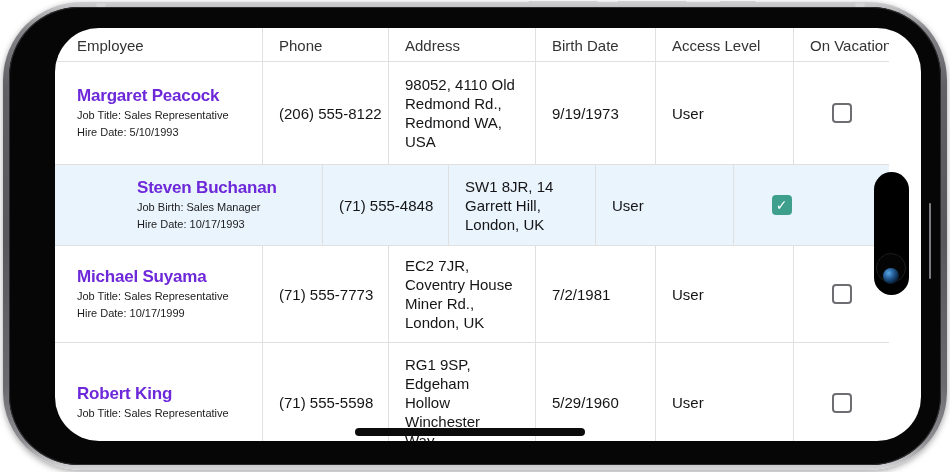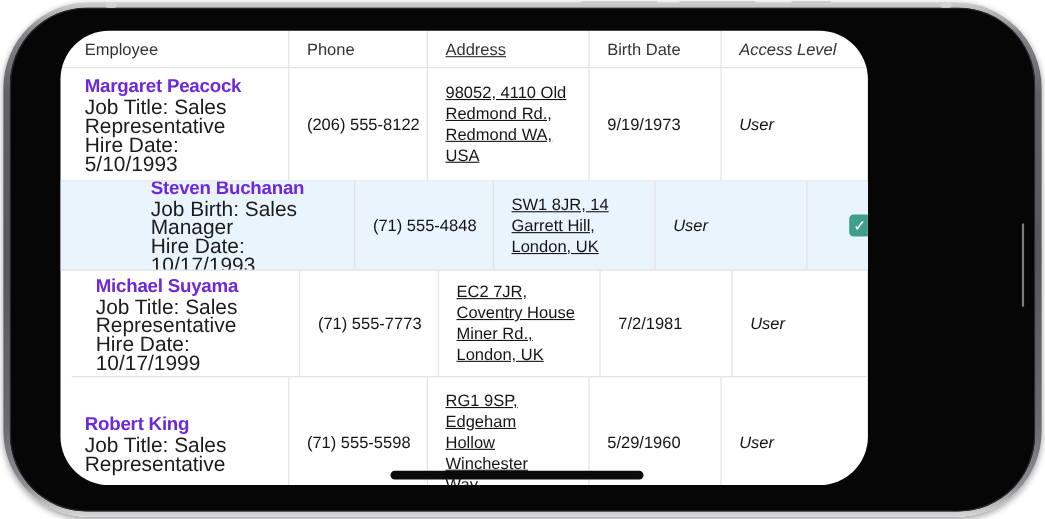--- a/index.html
+++ b/index.html
@@ -19,42 +19,42 @@
     box-shadow:inset 0 1px 0 #e3e3e5;z-index:0;}
   .antenna{position:absolute;top:3px;width:10px;height:4px;border-radius:2px;background:#d4d4d6;z-index:3;}
   .phone{position:absolute;left:3px;top:2px;width:944px;height:468px;border-radius:78px;
     background:linear-gradient(180deg,#cfcfd1 0%,#86868a 6%,#616165 18%,#58585c 50%,#6b6b6f 82%,#909094 94%,#d8d8da 100%);
     box-shadow:0 2px 6px rgba(0,0,0,.35);z-index:1;}
   .bezel{position:absolute;left:9px;top:7px;right:9px;bottom:7px;border-radius:70px;
     background:#060606;box-shadow:inset 0 0 0 1px #2c2c2e;z-index:2;}
   .edge-slit{position:absolute;right:10px;top:196px;width:2px;height:76px;background:#7d7d81;border-radius:1px;z-index:3;}
 
   
-  .screen{position:absolute;left:55px;top:28px;width:734px;height:413px;border-radius:44px;
+  .screen{position:absolute;left:55px;top:28px;width:866px;height:413px;border-radius:44px;
     background:#ffffff;overflow:hidden;z-index:4;}
 
   
   .grid{position:absolute;left:0;top:0;width:834px;color:#111;}
   .hdr,.row{display:flex;width:834px;border-bottom:1px solid var(--row-border,#e0e0e0);}
   .hdr{height:34px;}
   .cell{flex:0 0 auto;display:flex;flex-direction:column;justify-content:center;
     overflow:hidden;border-right:1px solid var(--row-border,#e0e0e0);
     padding:6px 18px 6px 16px;font-size:15px;line-height:19px;color:#151517;}
   .cell:last-child{border-right:none;}
   .hdr .cell{justify-content:center;font-size:15px;color:var(--header-text,#333);padding-top:2px;padding-bottom:0;white-space:nowrap;}
   .c0{width:208px;padding-left:22px;}
   .c1{width:126px;padding-right:6px;}
-  .c2{width:147px;padding-right:19px;text-decoration:underline;}
+  .c2{width:147px;padding-right:19px;}
   .c3{width:120px;}
-  .c4{width:138px;font-style:italic;}
+  .c4{width:138px;}
   .c5{width:95px;align-items:center;justify-content:center;padding:0;}
   .hdr .c5{align-items:flex-start;padding-left:16px;}
   .row.selected{background:var(--selected-row-bg,#eaf4fc);}
   .emp-name{font-size:17px;font-weight:700;line-height:22px;color:#6d28d9;letter-spacing:-.2px;}
-  .emp-sub{font-size:19px;line-height:17px;color:#1c1c1e;}
+  .emp-sub{font-size:11px;line-height:17px;color:#1c1c1e;}
 
   
   .checkbox{width:20px;height:20px;border:2px solid #6d6d72;border-radius:4px;background:#fff;
     display:flex;align-items:center;justify-content:center;}
   .checkbox .check-glyph{display:none;color:#fff;font-size:14px;font-weight:700;line-height:1;}
   .checkbox.checked{background:var(--checkbox-checked,#3f9f8d);border-color:var(--checkbox-checked,#3f9f8d);}
   .checkbox.checked .check-glyph{display:block;}
 
   
   .island{position:absolute;left:819px;top:144px;width:35px;height:123px;border-radius:18px;
@@ -121,21 +121,21 @@
         <div class="cell c1">(71) 555-4848</div>
         <div class="cell c2">SW1 8JR, 14 Garrett Hill, London, UK</div>
         <div class="cell c4">User</div>
         <div class="cell c5">
           <span class="checkbox checked">
             <span class="check-glyph">✓</span>
           </span>
         </div>
       </div>
 
-      <div class="row" style="height:97px;margin-left:10px;">
+      <div class="row" style="height:97px;">
         <div class="cell c0">
           <div class="emp-name">Michael Suyama</div>
           <div class="emp-sub">Job Title: Sales Representative</div>
           <div class="emp-sub">Hire Date: 10/17/1999</div>
         </div>
         <div class="cell c1">(71) 555-7773</div>
         <div class="cell c2">EC2 7JR, Coventry House Miner Rd., London, UK</div>
         <div class="cell c3">7/2/1981</div>
         <div class="cell c4">User</div>
         <div class="cell c5">

